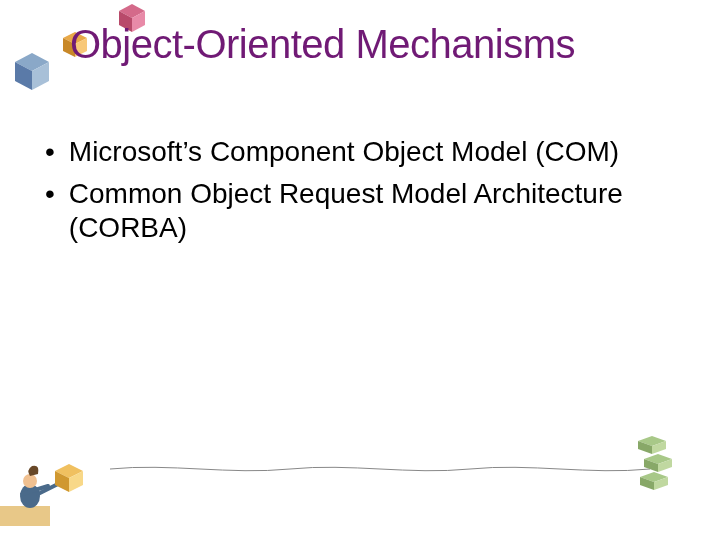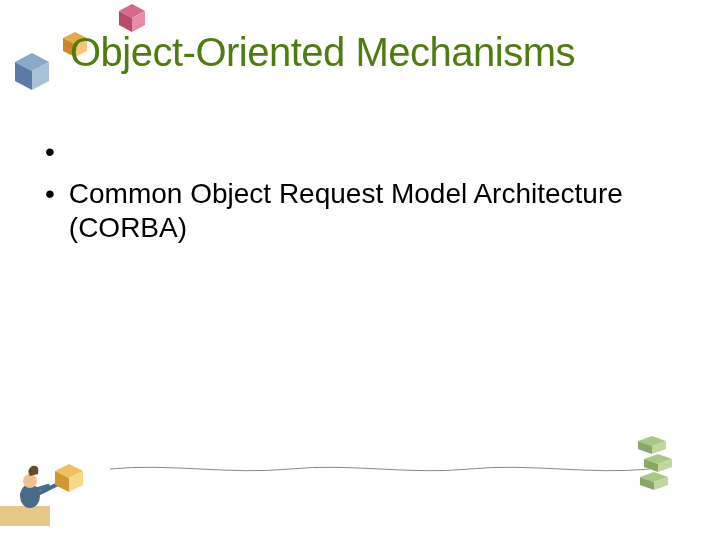--- a/index.html
+++ b/index.html
@@ -12,25 +12,25 @@
     position: relative;
     overflow: hidden;
   }
   .slide {
     width: 720px;
     height: 540px;
     position: relative;
   }
   .title {
     position: absolute;
-    top: 30px;
+    top: 22px;
     left: 70px;
     font-size: 40px;
     font-weight: 400;
-    color: #4d7c0f;
+    color: #701a75;
     letter-spacing: -0.5px;
   }
   .body {
     position: absolute;
     top: 135px;
     left: 45px;
     right: 60px;
   }
   .bullet {
     display: flex;
@@ -94,20 +94,21 @@
       <polygon points="5,12 22,21 22,40 5,31" fill="#5a7aa8"></polygon>
       <polygon points="39,12 22,21 22,40 39,31" fill="#a8c0d8"></polygon>
     </svg>
   </div>
 
   <div class="title">Object-Oriented Mechanisms</div>
 
   <div class="body">
     <div class="bullet">
       <span class="dot">•</span>
+      <span class="bullet-text">Microsoft’s Component Object Model (COM)</span>
     </div>
     <div class="bullet">
       <span class="dot">•</span>
       <span class="bullet-text">Common Object Request Model Architecture (CORBA)</span>
     </div>
   </div>
 
   <div class="divider-line">
     <svg width="540" height="20" viewBox="0 0 540 20" style="position:absolute; top:-10px;">
       <path d="M0,10 C60,4 120,16 180,10 C240,4 300,16 360,10 C420,4 480,16 540,10" stroke="#888" stroke-width="1" fill="none"></path>

